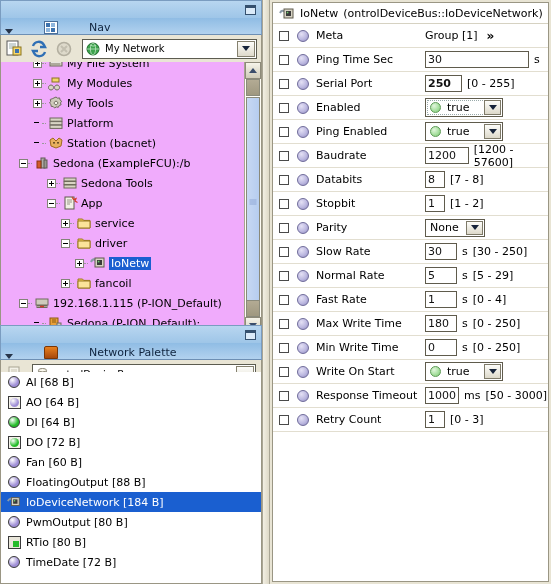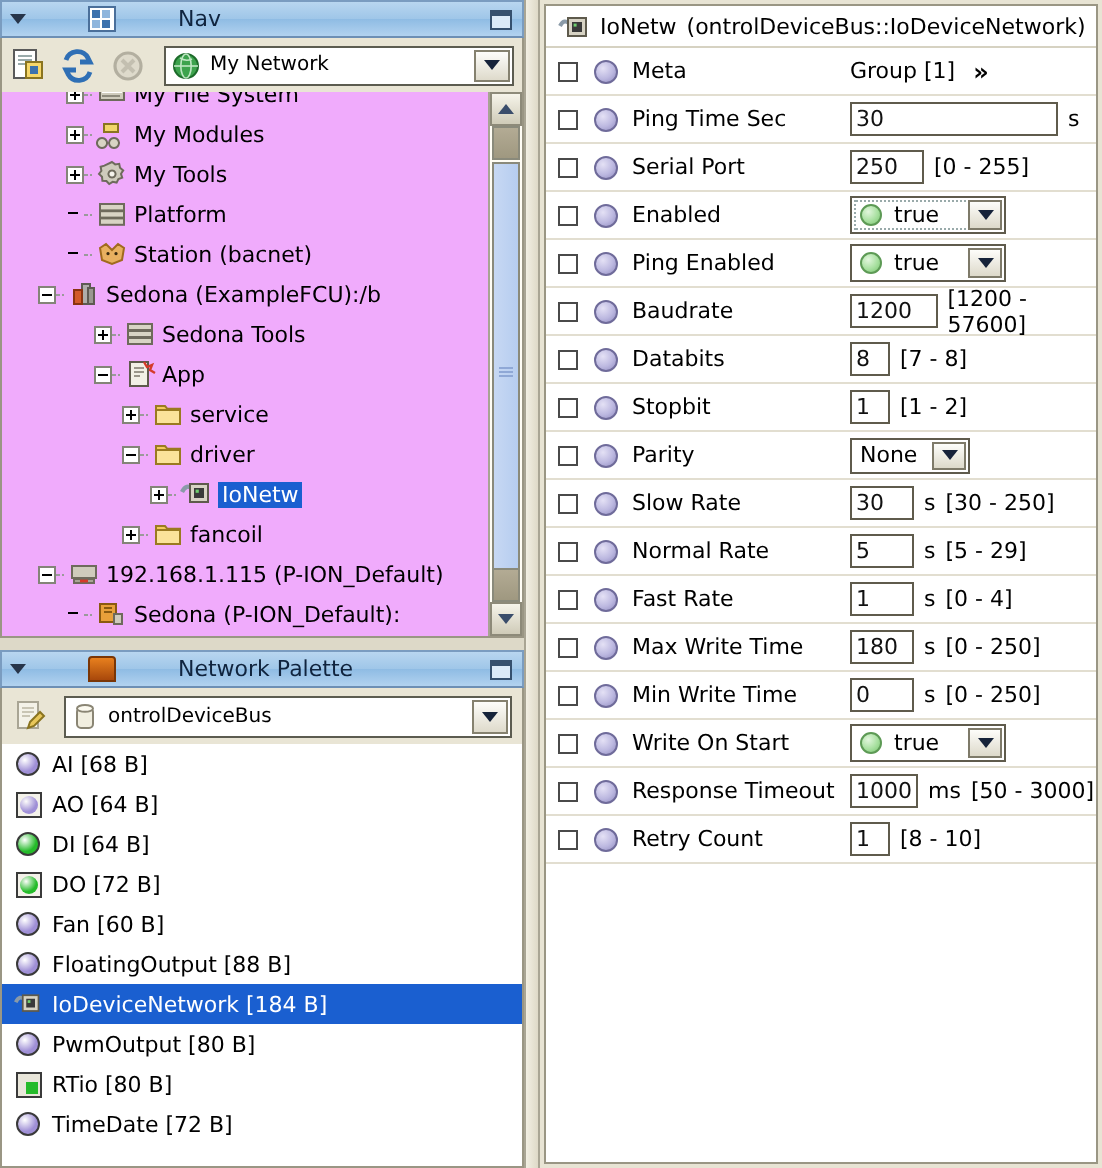--- a/index.html
+++ b/index.html
@@ -20,25 +20,25 @@
   
   #left-col {
     position: absolute; left: 0; top: 0;
     width: 262px; height: 584px;
     background: #ddd9c8;
   }
 
   
   .panel-title {
     position: relative;
-    height: 19px;
+    height: 35px;
     background: linear-gradient(to bottom,#b8d6f0 0%, #9fc6e8 50%, #8fbce4 51%, #b2d2ef 100%);
     border: 1px solid #7a9cc0;
     border-bottom: 1px solid #6d8fb4;
-    display: flex; align-items: center;
+    display: flex; align-items: flex-end;
     padding-left: 4px;
     color: #10243e;
     font-size: 11px;
     gap: 26px;
   }
   .tri-down {
     width: 0; height: 0;
     border-left: 4px solid transparent;
     border-right: 4px solid transparent;
     border-top: 5px solid #27354a;
@@ -654,21 +654,21 @@
             <span class="pval">
               <span class="tfield" style="width: 104px;">30</span>
               <span class="unit">s</span>
             </span>
           </div>
           <div class="prop-row">
             <span class="chk"></span>
             <span class="slot"></span>
             <span class="pname">Serial Port</span>
             <span class="pval">
-              <span class="tfield" style="width: 37px;">250</span>
+              <span class="tfield" style="width: 37px; font-weight: bold;">250</span>
               <span class="range">[0 - 255]</span>
             </span>
           </div>
           <div class="prop-row">
             <span class="chk"></span>
             <span class="slot"></span>
             <span class="pname">Enabled</span>
             <span class="pval">
               <span class="bcombo">
                 <span class="bdot"></span>
@@ -806,20 +806,20 @@
               <span class="unit">ms</span>
               <span class="range">[50 - 3000]</span>
             </span>
           </div>
           <div class="prop-row">
             <span class="chk"></span>
             <span class="slot"></span>
             <span class="pname">Retry Count</span>
             <span class="pval">
               <span class="tfield" style="width: 20px;">1</span>
-              <span class="range">[8 - 10]</span>
+              <span class="range">[0 - 3]</span>
             </span>
           </div>
         </div>
     </div>
   </div>
 
 </div>
 
 </body></html>

